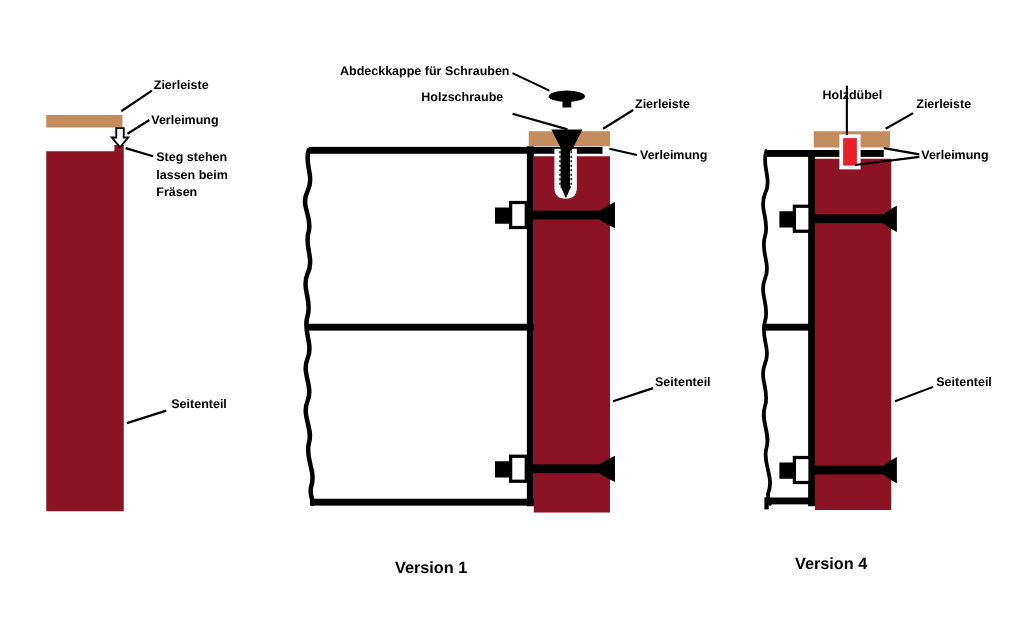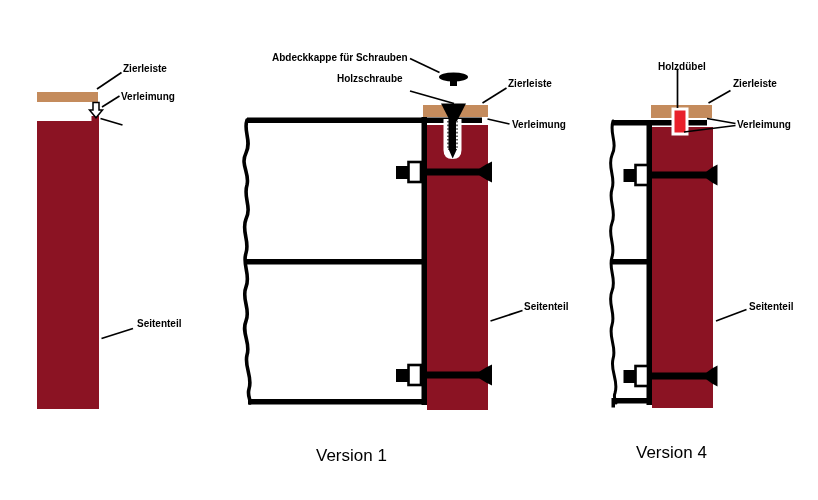--- a/index.html
+++ b/index.html
@@ -7,22 +7,22 @@
     position:relative;width:818px;height:500px;background:var(--c-background,#fff);
     font-family:"Liberation Sans",sans-serif;overflow:hidden;
   }
   .canvas svg{position:absolute;left:0;top:0;}
   .label{
     position:absolute;color:var(--c-label-text,#000);font-weight:bold;
     font-size:10px;line-height:13px;white-space:nowrap;
   }
   .multiline span{display:block;line-height:14px;}
   .caption{
-    position:absolute;color:var(--c-label-text,#000);font-weight:normal;
-    font-size:17px;white-space:nowrap;text-align:right;
+    position:absolute;color:var(--c-label-text,#000);font-weight:bold;
+    font-size:13px;white-space:nowrap;text-align:right;
   }
   .f-side{fill:var(--c-side-panel,#8B1323);}
   .f-trim{fill:var(--c-trim-strip,#C48B5C);}
   .f-dowel{fill:var(--c-dowel,#E8202A);}
   .f-black{fill:var(--c-outline,#000);}
   .f-white{fill:#fff;}
   .ptr{stroke:var(--c-outline,#000);stroke-width:1.7;fill:none;}
   .wavy{stroke:var(--c-outline,#000);fill:none;stroke-linecap:round;}
   .nut{fill:#fff;stroke:var(--c-outline,#000);stroke-width:2.6;}
   .thread{stroke:var(--c-outline,#000);stroke-width:1.2;stroke-dasharray:1.6 2;}
@@ -127,28 +127,33 @@
       <line x1="677.5" y1="68.5" x2="677.5" y2="108" class="ptr"></line>
       <line x1="730.5" y1="90.5" x2="708.5" y2="103" class="ptr"></line>
       <line x1="735.5" y1="123.5" x2="707" y2="118.5" class="ptr"></line>
       <line x1="735.5" y1="125.5" x2="684" y2="132" class="ptr"></line>
       <line x1="746.5" y1="309.5" x2="716" y2="321" class="ptr"></line>
     </g>
   </svg>
 
   <div class="label" style="left:123px;top:62px">Zierleiste</div>
   <div class="label" style="left:121px;top:90px">Verleimung</div>
+  <div class="label multiline" style="left:125px;top:120px">
+    <span>Steg stehen</span>
+    <span>lassen beim</span>
+    <span>Fräsen</span>
+  </div>
   <div class="label" style="left:137px;top:317px">Seitenteil</div>
 
   <div class="label" style="left:272px;top:51px">Abdeckkappe für Schrauben</div>
   <div class="label" style="left:337px;top:72px">Holzschraube</div>
   <div class="label" style="left:508px;top:77px">Zierleiste</div>
   <div class="label" style="left:512px;top:118px">Verleimung</div>
   <div class="label" style="left:524px;top:300px">Seitenteil</div>
   <div class="caption" style="left:316px;top:446px">Version 1</div>
 
-  <div class="label" style="left:658px;top:60px">Holzdübel</div>
+  <div class="label" style="left:658px;top:70px">Holzdübel</div>
   <div class="label" style="left:733px;top:77px">Zierleiste</div>
   <div class="label" style="left:737px;top:118px">Verleimung</div>
   <div class="label" style="left:749px;top:300px">Seitenteil</div>
   <div class="caption" style="left:636px;top:443px">Version 4</div>
 
 </div>
 
 </body></html>

